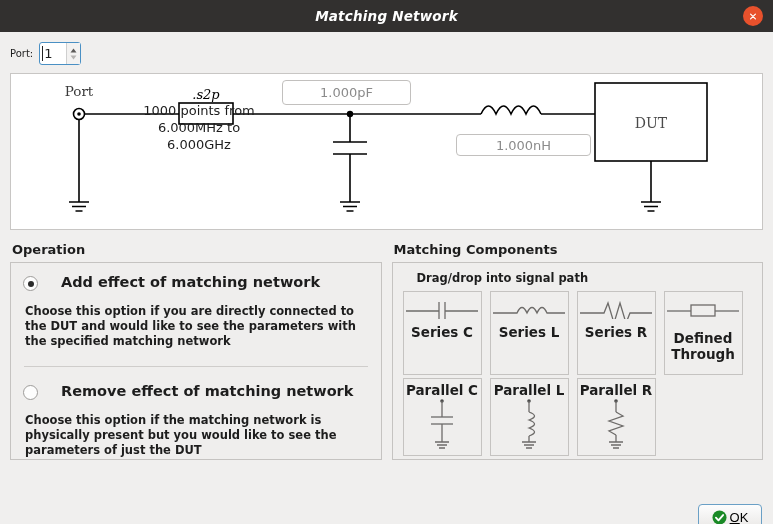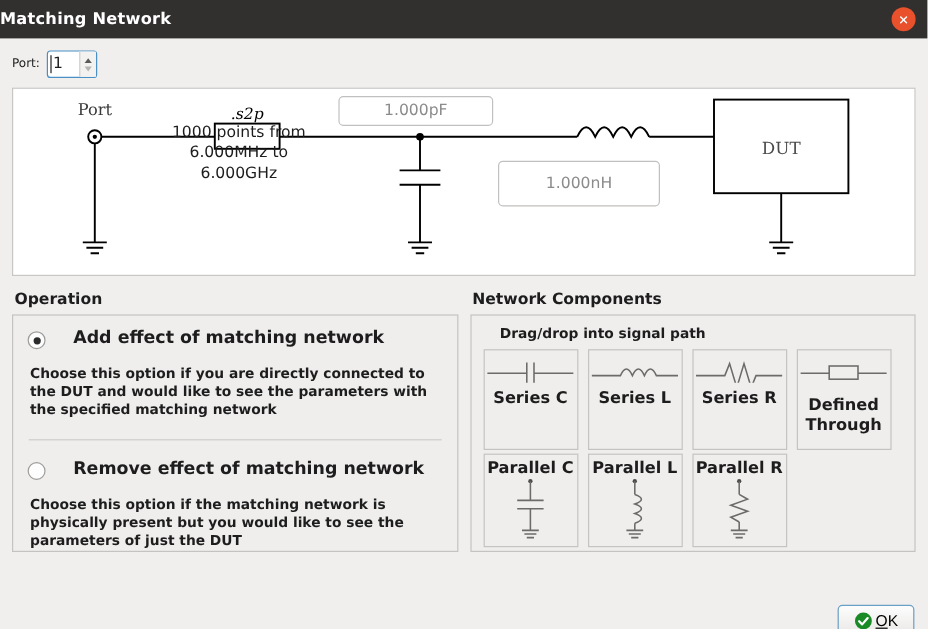--- a/index.html
+++ b/index.html
@@ -6,21 +6,21 @@
   html, body { margin:0; padding:0; }
   body {
     width:773px; height:524px; overflow:hidden;
     background:#f0efee;
     font-family:"DejaVu Sans","Liberation Sans",sans-serif;
     font-size:12px; color:#1d1d1d;
   }
   
   .titlebar {
     position:relative; height:32px; background:#32302f;
-    display:flex; align-items:center; justify-content:flex-start;
+    display:flex; align-items:center; justify-content:center;font-style:italic;
   }
   .titlebar-title {
     color:#ffffff; font-size:13.5px; font-weight:bold; letter-spacing:.2px;
   }
   .close-btn {
     position:absolute; right:10px; top:6px; width:20px; height:20px;
     border-radius:50%; background:#e8512c; border:none;
     display:flex; align-items:center; justify-content:center; cursor:pointer;
   }
   .close-btn svg { display:block; }
@@ -49,21 +49,21 @@
     margin:0 10px; height:157px; background:#ffffff;
     border:1px solid #c8c6c4; position:relative;
   }
   .circuit-panel svg { position:absolute; inset:0; }
   .val-field {
     position:absolute; background:#ffffff; border:1px solid #c2c0be;
     border-radius:4px; display:flex; align-items:center; justify-content:center;
     color:#8b8b8b; font-size:13px;
   }
   #cap-field  { left:271px; top:6px;  width:129px; height:25px; }
-  #ind-field  { left:404px; top:60px; width:135px; height:38px; }
+  #ind-field  { left:445px; top:60px; width:135px; height:22px; }
   .ckt-text { position:absolute; font-size:13px; color:#1d1d1d; text-align:center; }
   #freq-text { left:108px; top:28px; width:160px; line-height:17px; }
   
   .lower { display:flex; padding:8px 10px 0 10px; gap:10px;font-weight:bold; }
   .col { flex:1; min-width:0; }
   .col-left { max-width:372px; }
   .group-title { font-size:13px; margin:4px 0 5px 2px; }
   .group-box { border:1px solid #c5c3c1; background:#efeeed; }
   
   .op-box { height:198px; padding:11px 12px 0 12px; }
@@ -206,21 +206,21 @@
       <div class="op-item">
         <span class="radio"></span>
         <span class="op-label">Remove effect of matching network</span>
       </div>
       <div class="op-desc">Choose this option if the matching network is physically present but you would like to see the parameters of just the DUT</div>
 
     </div>
   </div>
 
   <div class="col">
-    <div class="group-title">Network Components</div>
+    <div class="group-title">Matching Components</div>
     <div class="group-box mc-box">
       <div class="mc-hint">Drag/drop into signal path</div>
 
       <div class="tile-row">
 
         <div class="tile tile-top">
           <span class="tile-sym">
             <svg width="72" height="26" viewBox="0 0 72 26">
               <g stroke="#6d6b69" stroke-width="1.3" fill="none">
                 <path d="M0 18 H33"></path>

